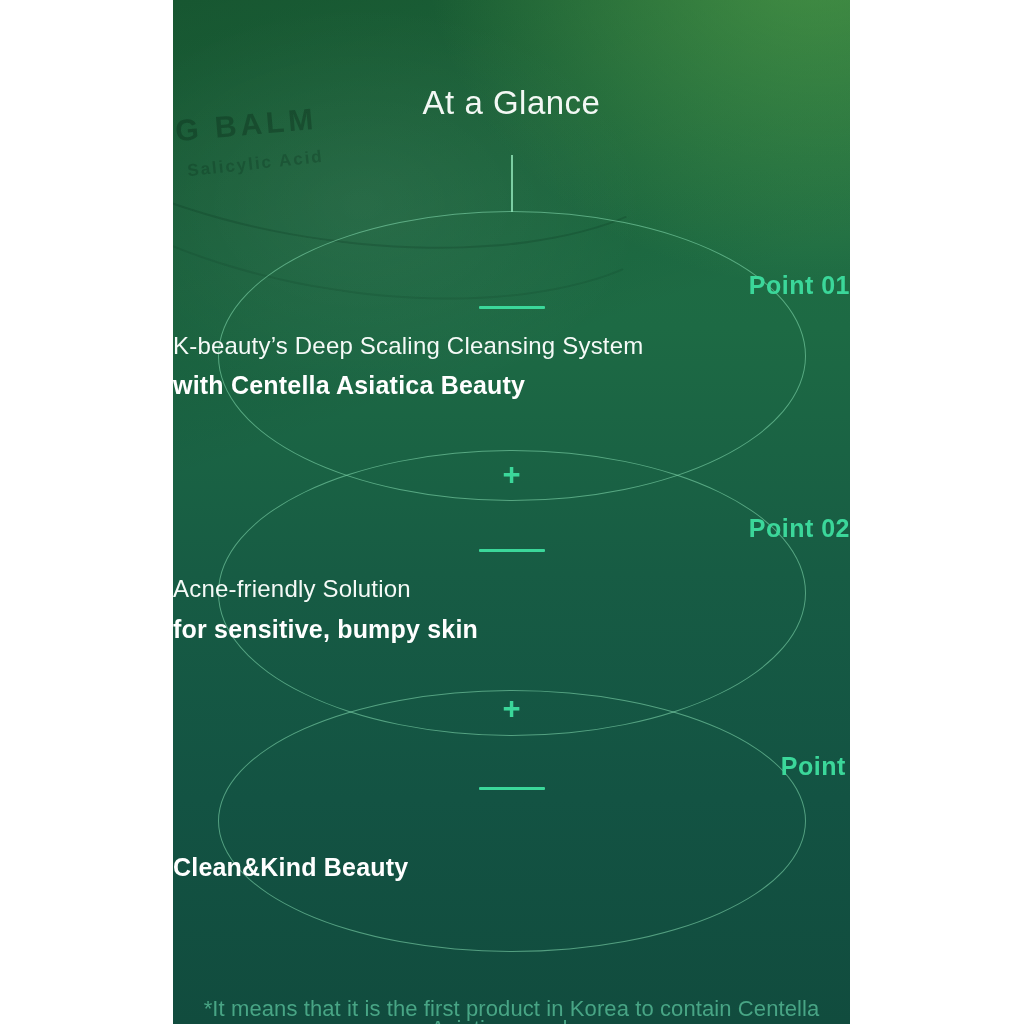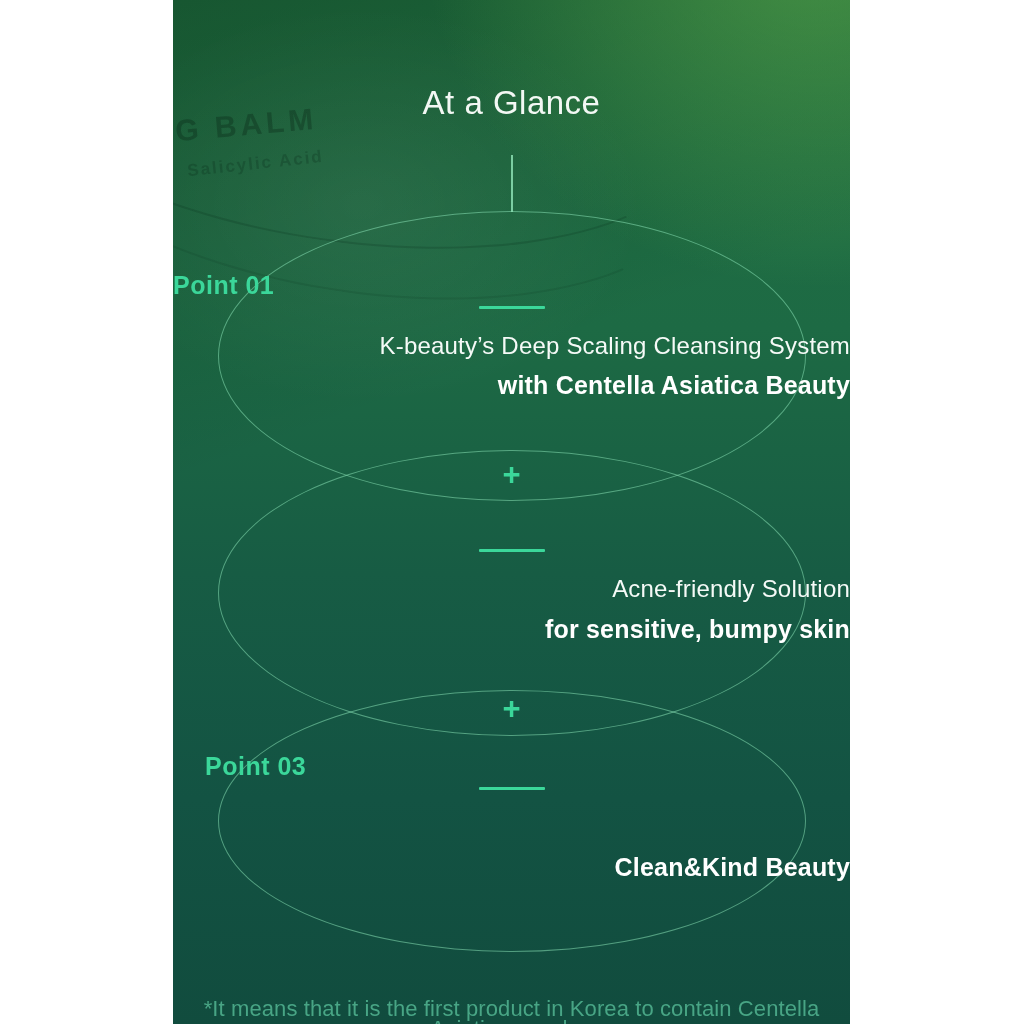--- a/index.html
+++ b/index.html
@@ -78,38 +78,38 @@
     position: absolute; left: 50%; transform: translateX(-50%);
     border: 1.5px solid rgba(137, 224, 180, 0.55);
     border-radius: 50%;
   }
   .e1 { top: 211px; width: 586px; height: 288px; }
   .e2 { top: 450px; width: 586px; height: 284px; }
   .e3 { top: 690px; width: 586px; height: 260px; }
 
   .point-label {
     position: absolute; left: 0; width: 100%;
-    text-align: left;
+    text-align: right;
     color: var(--accent-mint, #3bd79a);
     font-size: 25px; font-weight: 700; letter-spacing: 0.5px;
     line-height: 28px;
   }
   .pl1 { top: 271px; } .pl2 { top: 514px; } .pl3 { top: 752px; margin-left: 32px; }
 
   .underline {
     position: absolute; left: calc(50% - 33px);
     width: 66px; height: 3px;
     background: var(--accent-mint, #3bd79a);
     border-radius: 1px;
   }
   .u1 { top: 306px; } .u2 { top: 549px; } .u3 { top: 787px; }
 
   .body-line {
     position: absolute; left: 0; width: 100%;
-    text-align: right; color: #f5faf7;
+    text-align: left; color: #f5faf7;
     font-size: 24px; font-weight: 400; letter-spacing: 0.2px;
     line-height: 30px;
   }
   .body-line.bold { font-weight: 700; color: #ffffff; font-size: 25px; }
   .b1a { top: 331px; } .b1b { top: 370px; }
   .b2a { top: 574px; } .b2b { top: 614px; }
   .b3a { top: 811px; } .b3b { top: 852px; }
 
   .plus {
     position: absolute; left: 0; width: 100%;
@@ -147,20 +147,21 @@
   <div class="ellipse e2"></div>
   <div class="ellipse e3"></div>
 
   <div class="point-label pl1">Point 01</div>
   <div class="underline u1"></div>
   <div class="body-line b1a">K-beauty’s Deep Scaling Cleansing System</div>
   <div class="body-line bold b1b">with Centella Asiatica Beauty</div>
 
   <div class="plus plus1">+</div>
 
+  <div class="point-label pl2">Point 02</div>
   <div class="underline u2"></div>
   <div class="body-line b2a">Acne-friendly Solution</div>
   <div class="body-line bold b2b">for sensitive, bumpy skin</div>
 
   <div class="plus plus2">+</div>
 
   <div class="point-label pl3">Point 03</div>
   <div class="underline u3"></div>
   <div class="body-line bold b3b">Clean&amp;Kind Beauty</div>
 

